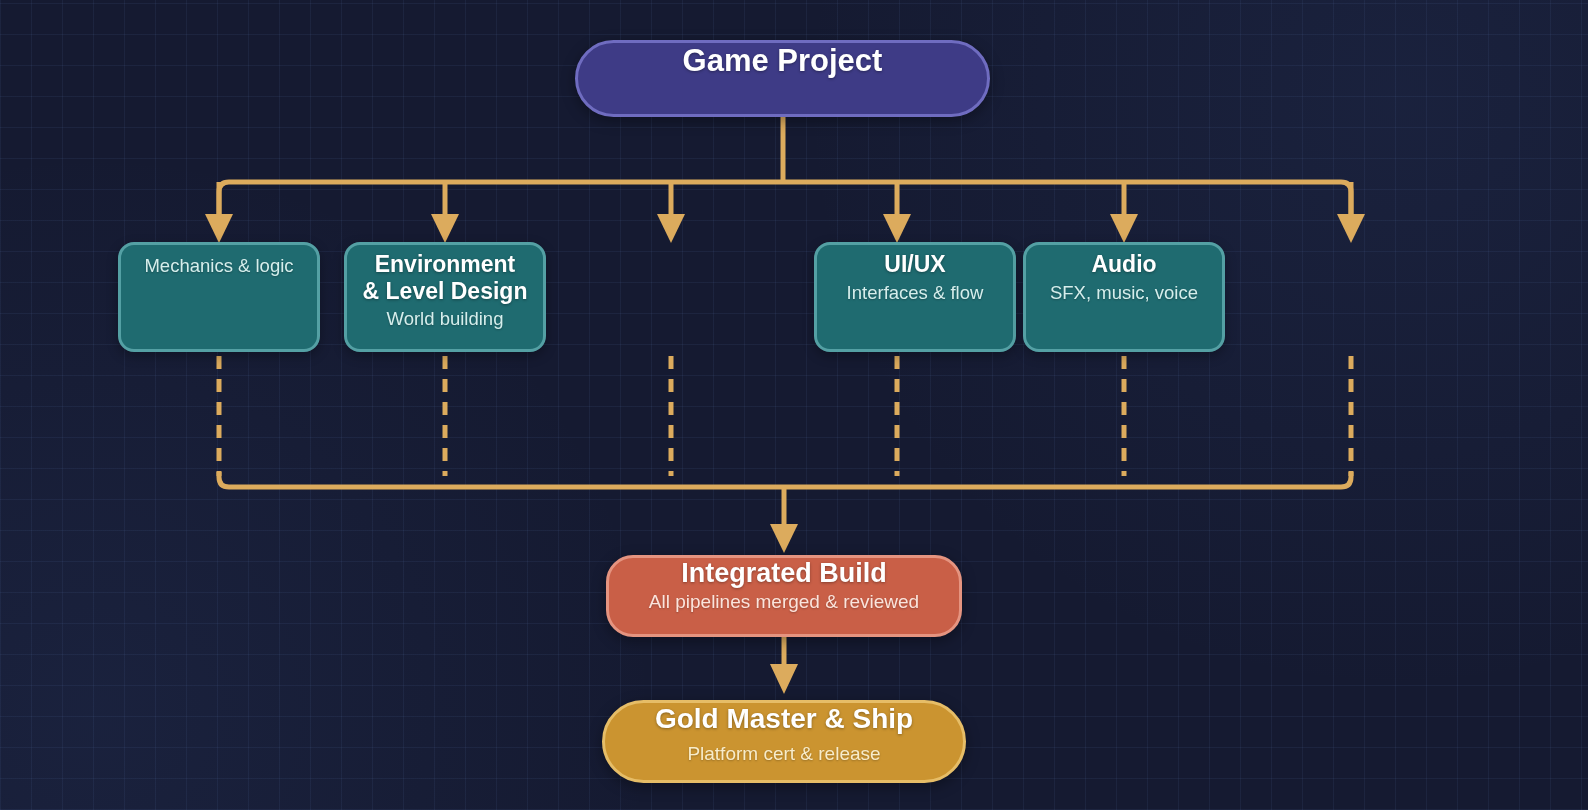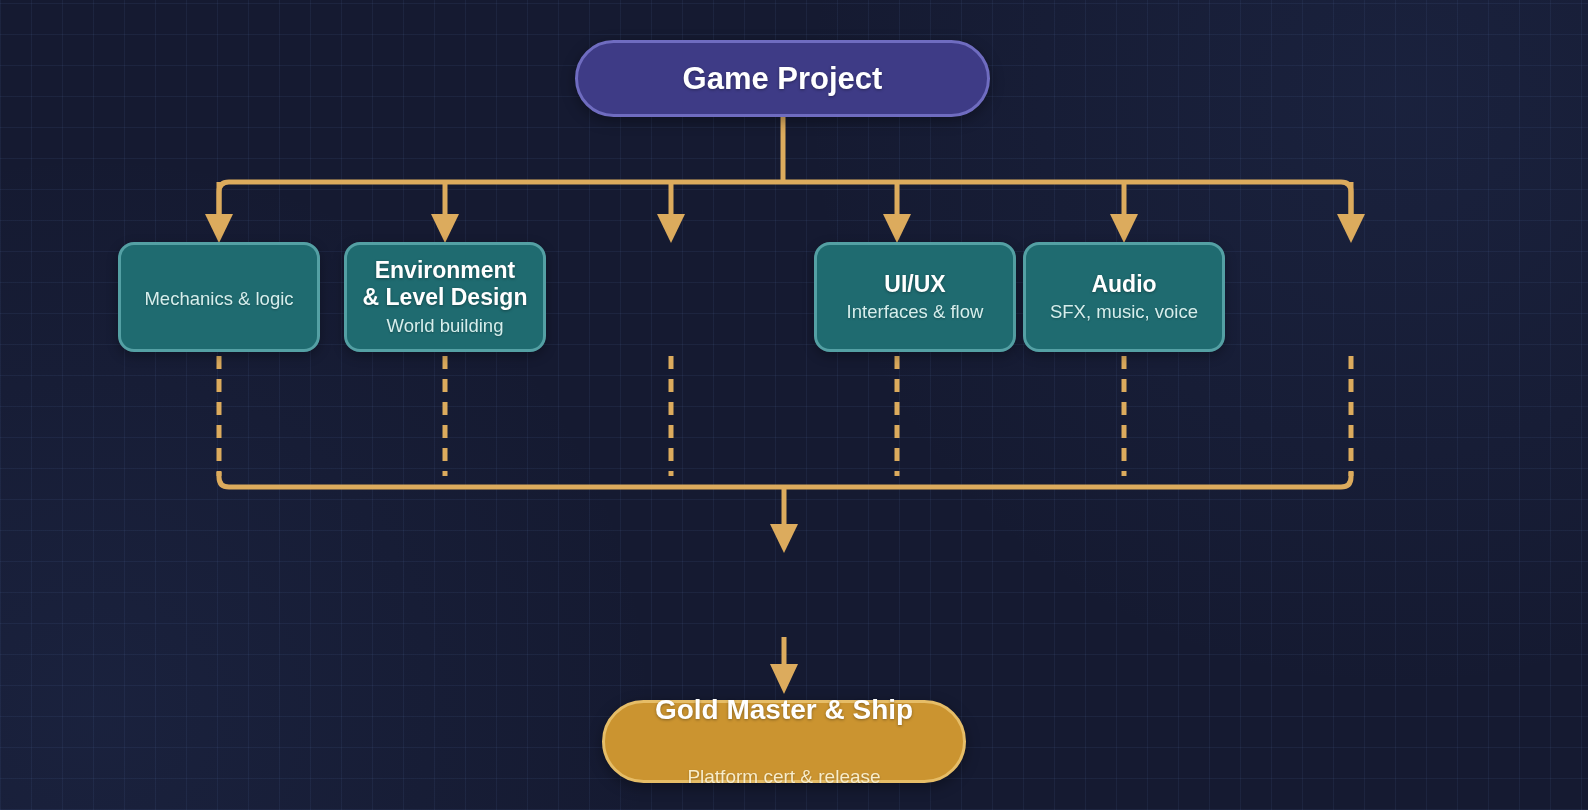--- a/index.html
+++ b/index.html
@@ -16,21 +16,21 @@
     font-family:"Liberation Sans","DejaVu Sans",sans-serif;
     background-color:var(--bg);
     background-image:
       radial-gradient(circle at 88% 12%, rgba(70,100,170,0.10), transparent 38%),
       radial-gradient(circle at 6% 88%, rgba(70,100,170,0.10), transparent 34%),
       repeating-linear-gradient(0deg, var(--grid) 0 1px, transparent 1px 31px),
       repeating-linear-gradient(90deg, var(--grid) 0 1px, transparent 1px 31px);
   }
   .node{
     position:absolute;box-sizing:border-box;z-index:2;
-    display:flex;flex-direction:column;align-items:center;justify-content:center;
+    display:flex;flex-direction:column;align-items:center;justify-content:flex-start;
     text-align:center;
   }
   .title{
     font-weight:bold;color:var(--title);white-space:pre-line;line-height:1.16;
     text-shadow:0 1px 3px rgba(0,0,0,0.35);
   }
   .subtitle{line-height:1.2;margin-top:4px;text-shadow:0 1px 2px rgba(0,0,0,0.25);}
   .root{
     left:575px;top:40px;width:415px;height:77px;
     background:var(--root-fill);border:3px solid var(--root-border);border-radius:39px;
@@ -49,21 +49,20 @@
     left:606px;top:555px;width:356px;height:82px;
     background:var(--integrate-fill);border:3px solid var(--integrate-border);border-radius:27px;
     box-shadow:0 4px 14px rgba(0,0,0,0.35);
   }
   .integrate .title{font-size:27px;}
   .integrate .subtitle{font-size:19px;color:var(--integrate-sub);margin-top:2px;}
   .release{
     left:602px;top:700px;width:364px;height:83px;
     background:var(--release-fill);border:3px solid var(--release-border);border-radius:42px;
     box-shadow:0 4px 14px rgba(0,0,0,0.35);
-    gap:32px;
   }
   .release .title{font-size:28px;}
   .release .subtitle{font-size:19px;color:var(--release-sub);margin-top:8px;}
   svg.connectors{position:absolute;left:0;top:0;z-index:1;}
   svg .wire{stroke:var(--arrow);stroke-width:5;fill:none;}
   svg .dash{stroke:var(--arrow);stroke-width:5;fill:none;stroke-dasharray:13 10;}
   svg .head{fill:var(--arrow);stroke:none;}
 </style>
 </head>
 <body>
@@ -130,19 +129,23 @@
     <div class="title">UI/UX</div>
     <div class="subtitle">Interfaces &amp; flow</div>
   </div>
 
   <div class="node branch b4">
     <div class="title">Audio</div>
     <div class="subtitle">SFX, music, voice</div>
   </div>
 
 
+  <div class="node integrate">
+    <div class="title">Integrated Build</div>
+    <div class="subtitle">All pipelines merged &amp; reviewed</div>
+  </div>
 
   <div class="node release">
     <div class="title">Gold Master &amp; Ship</div>
     <div class="subtitle">Platform cert &amp; release</div>
   </div>
 
 </div>
 
 </body></html>

